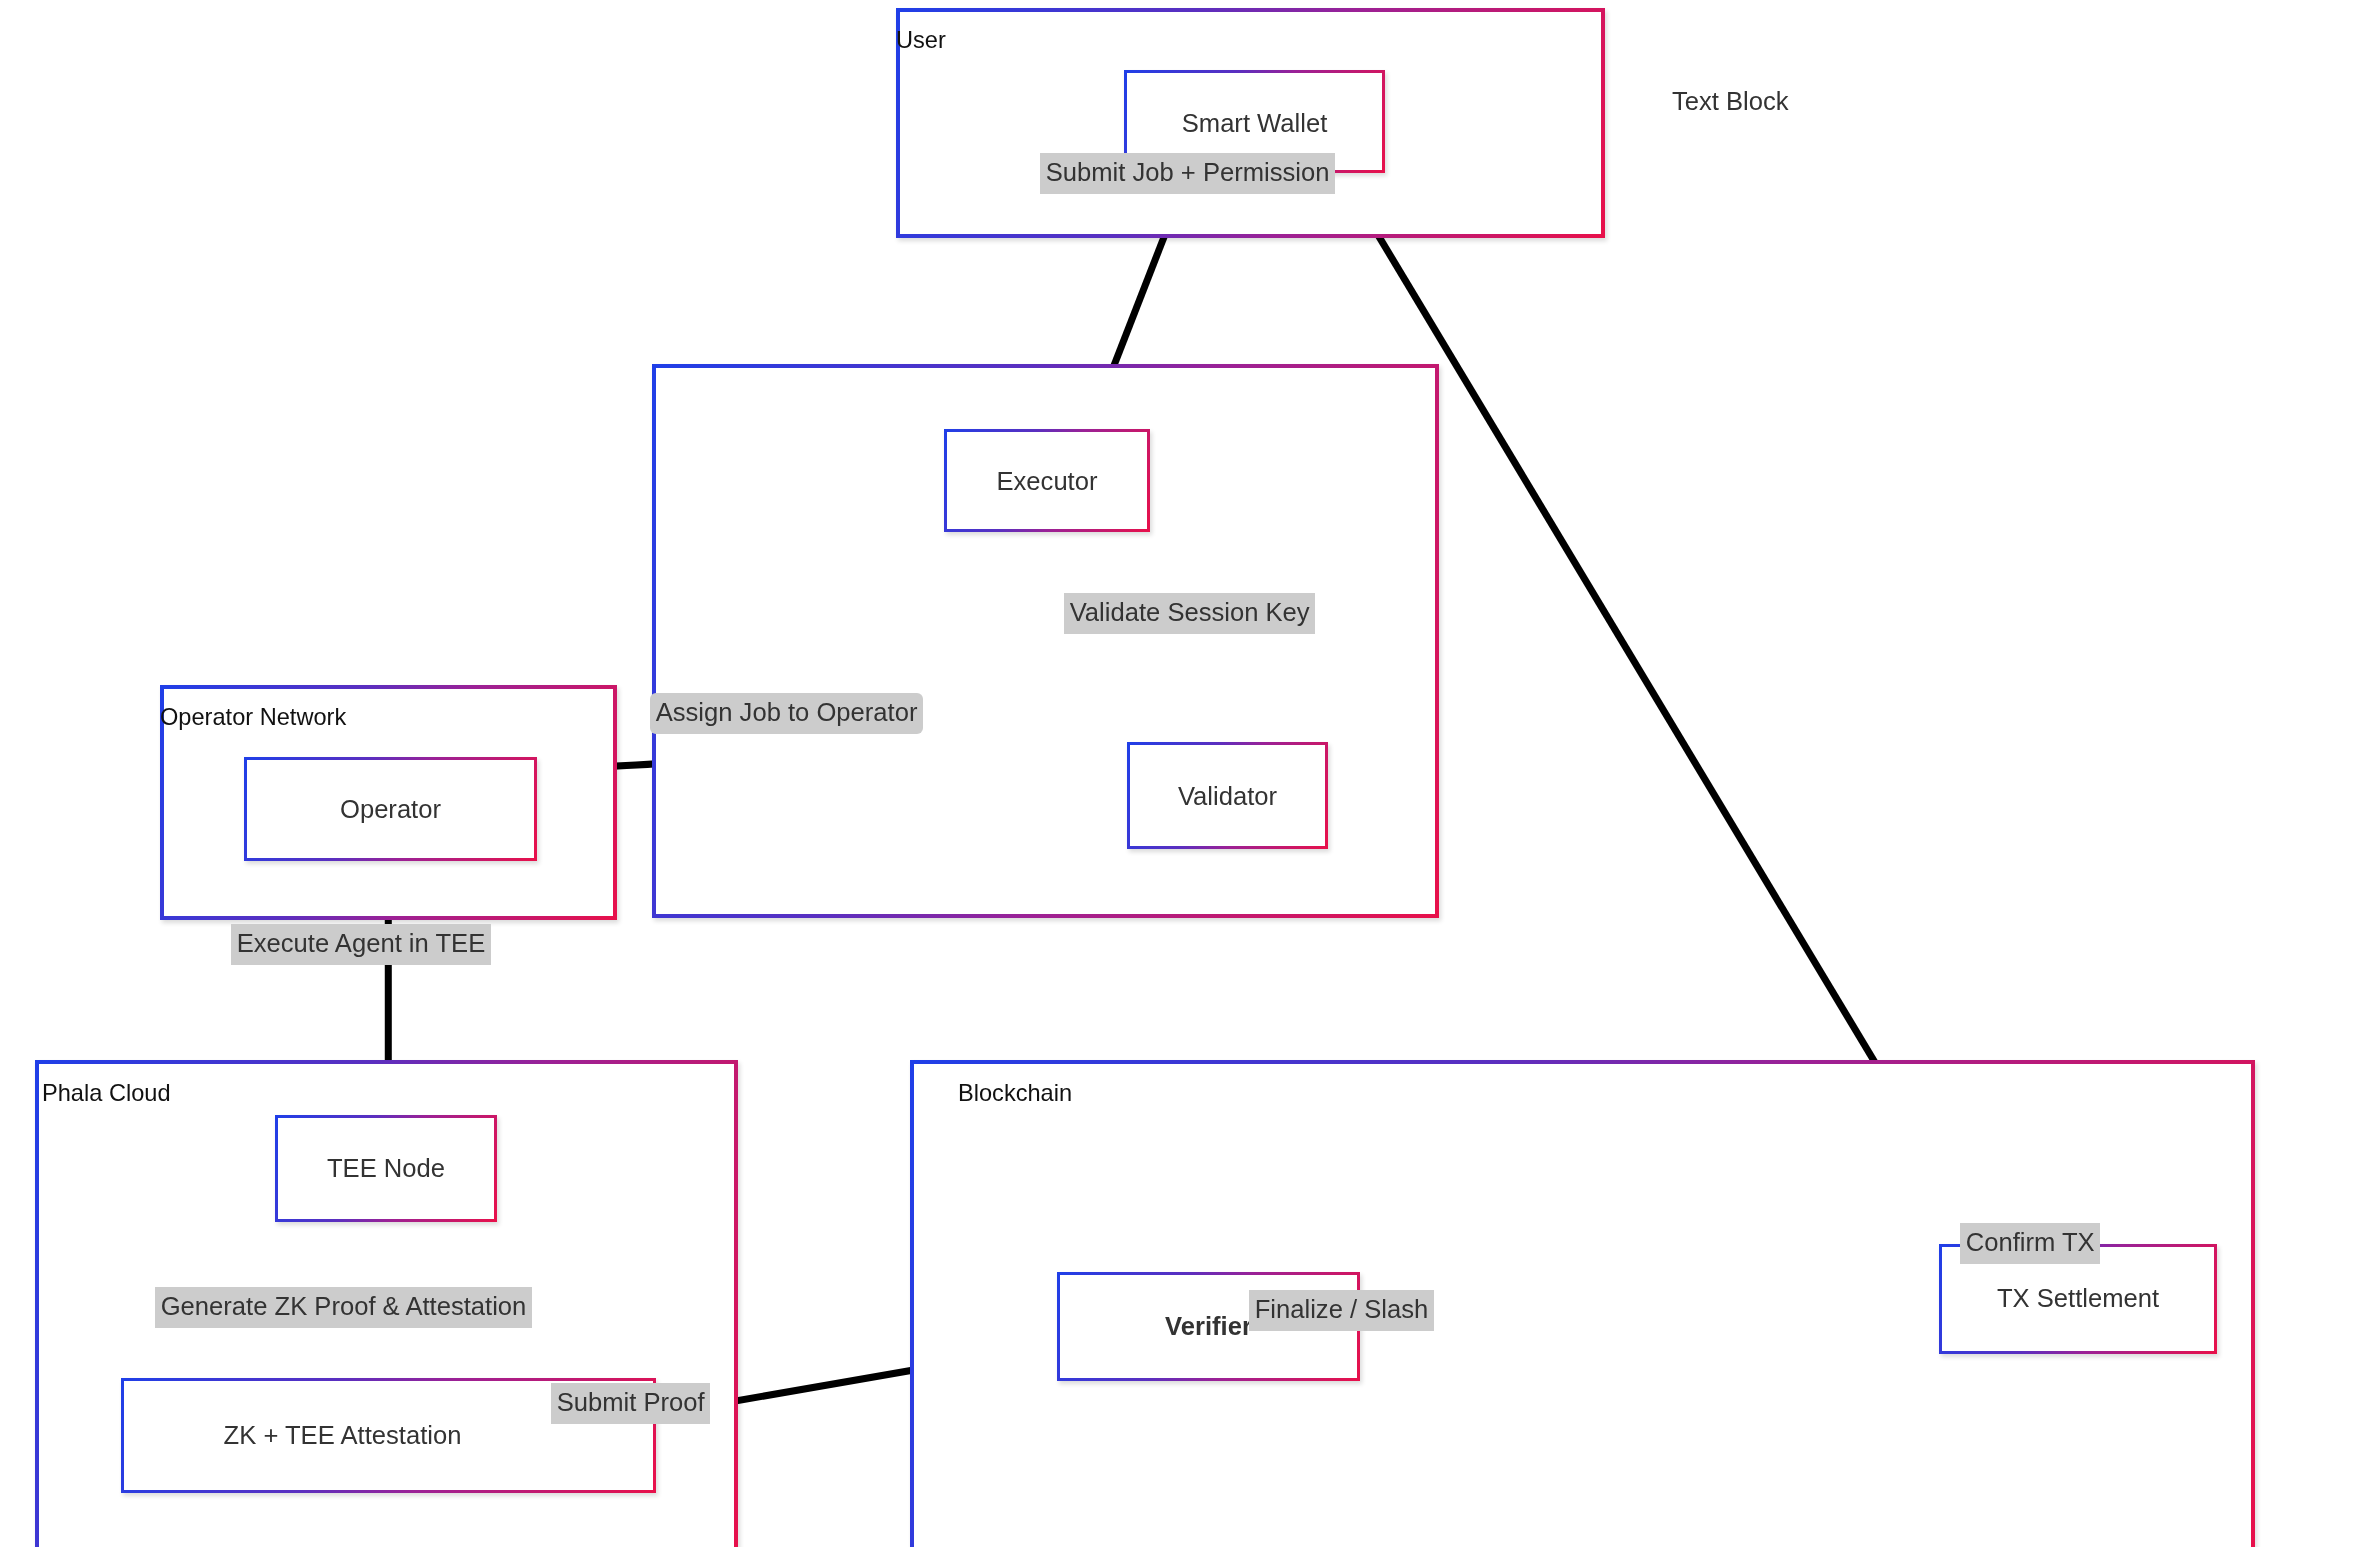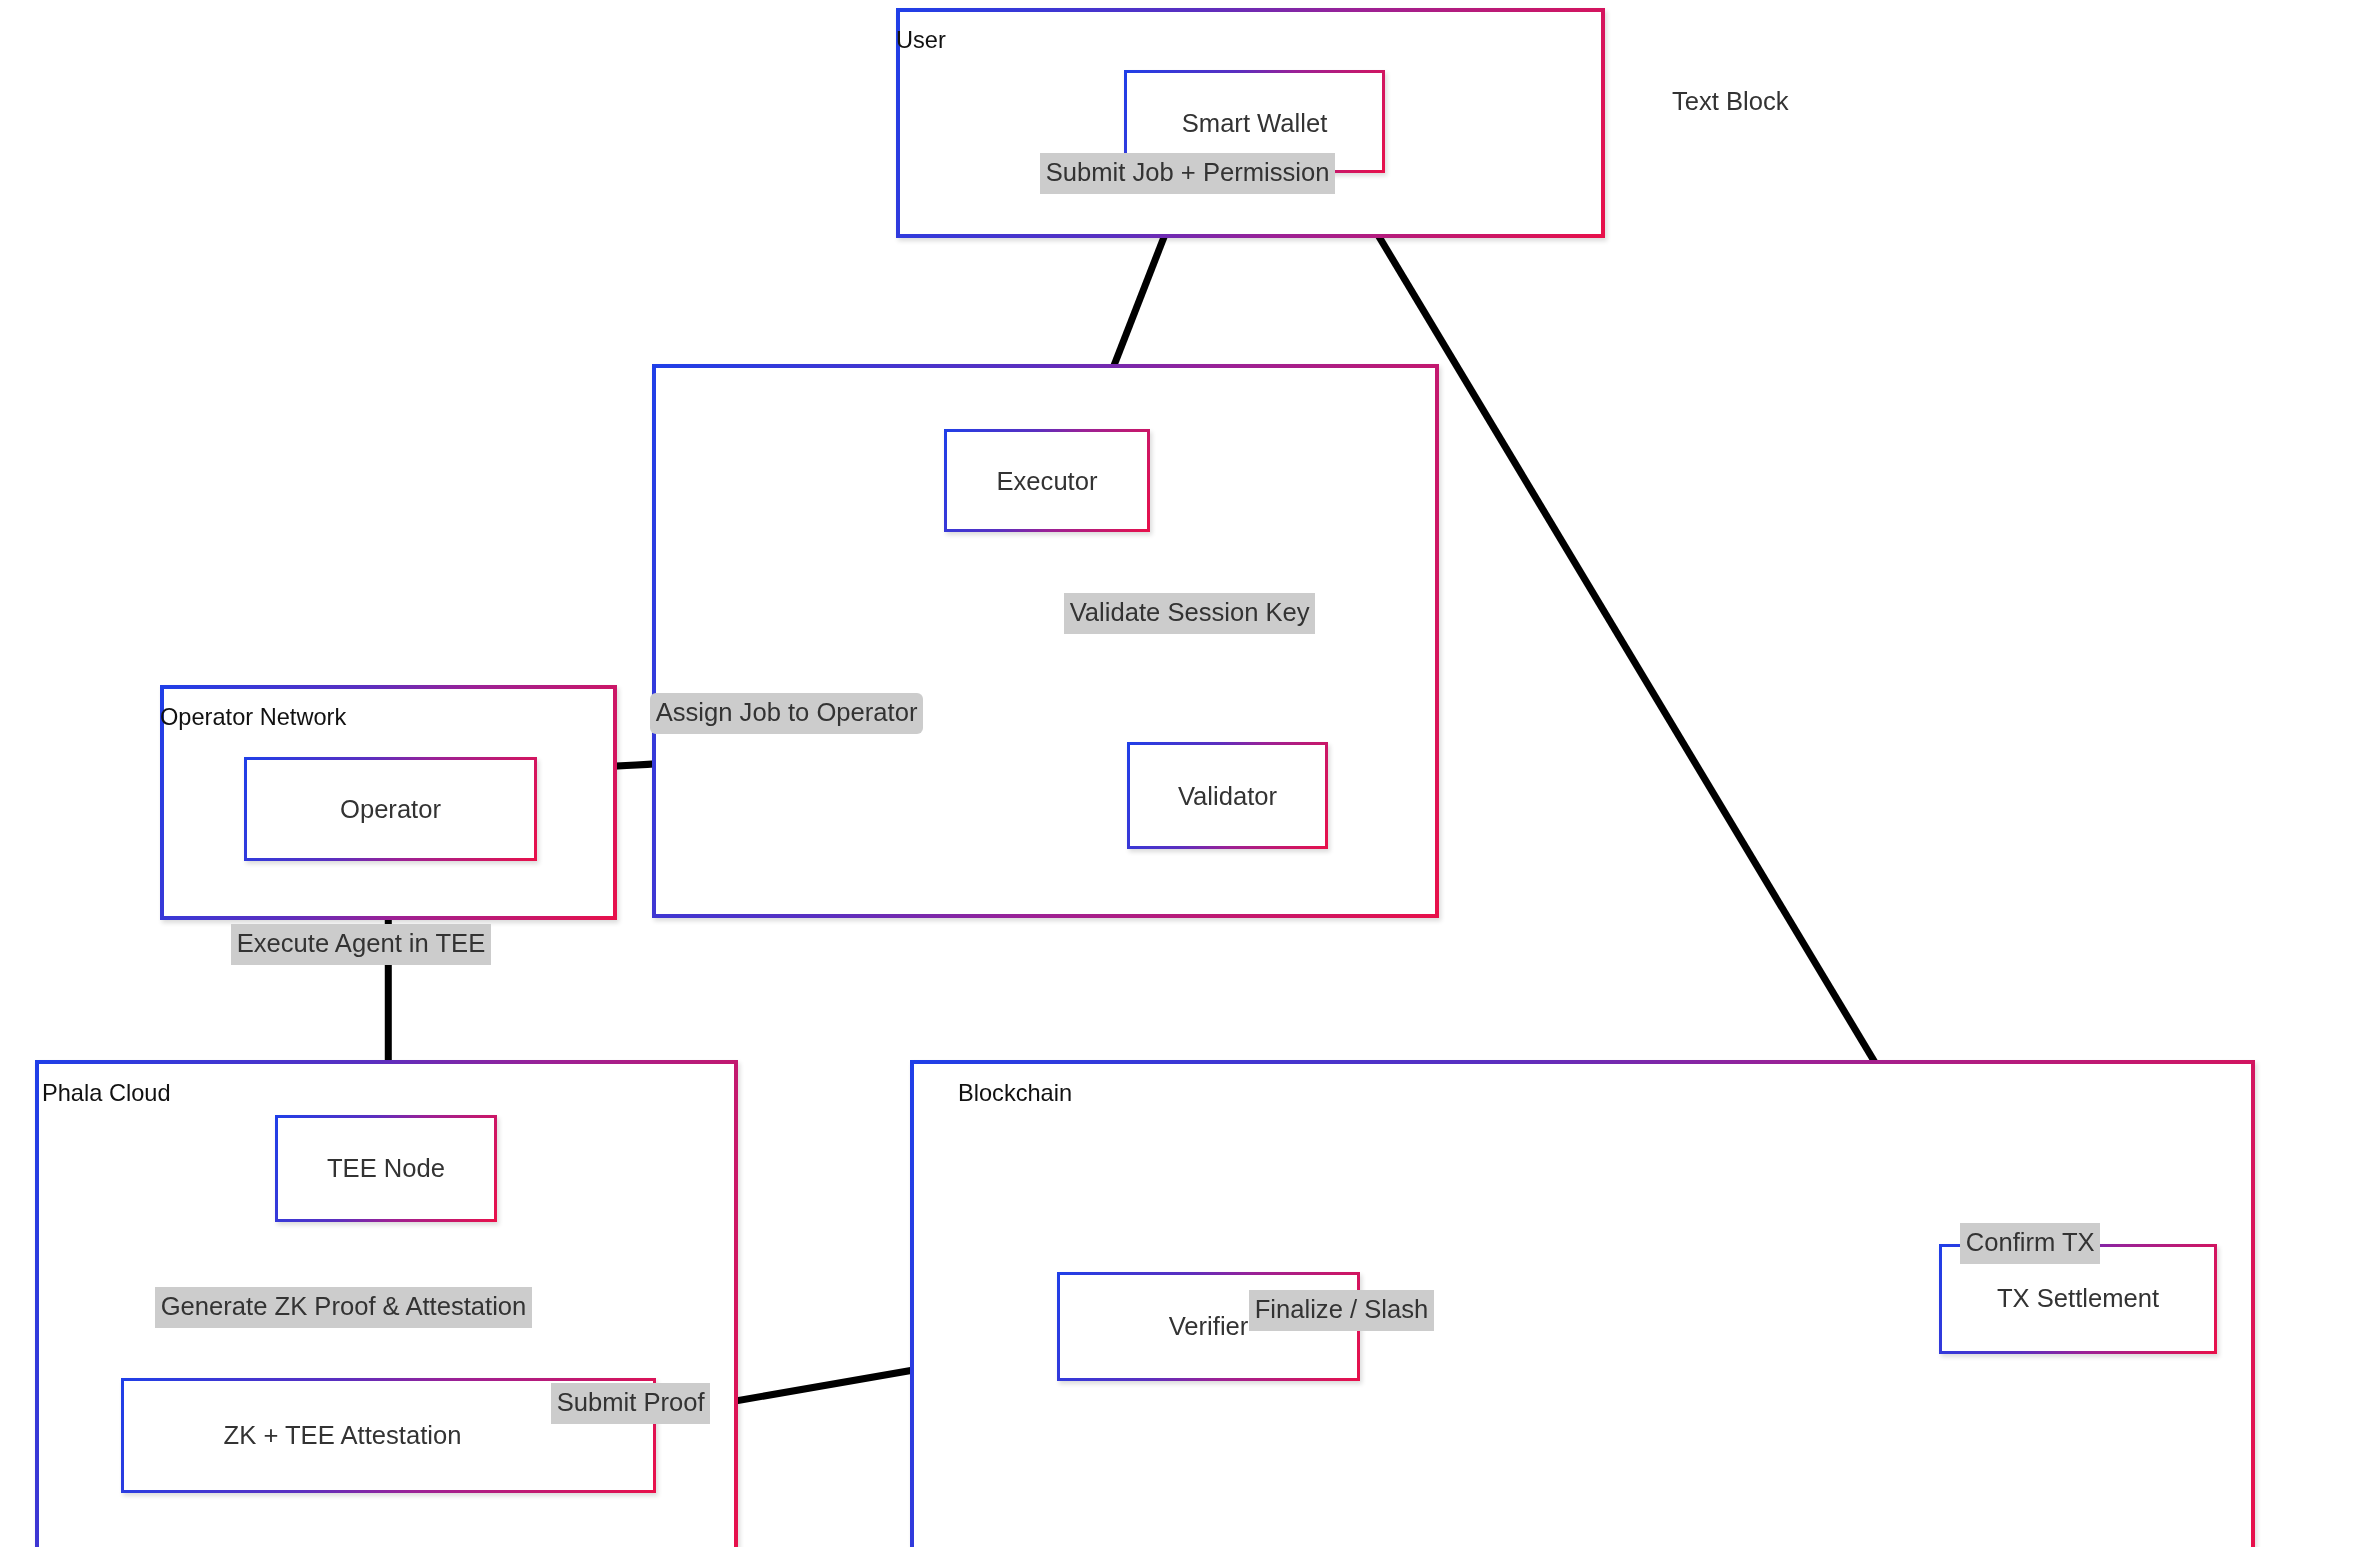--- a/index.html
+++ b/index.html
@@ -115,21 +115,21 @@
   <div class="gbox thin" style="left:244px;top:757px;width:293px;height:104px;"></div>
   <div class="node-label" style="left:244px;top:797px;width:293px;">Operator</div>
 
   <div class="gbox thin" style="left:275px;top:1115px;width:222px;height:107px;"></div>
   <div class="node-label" style="left:275px;top:1156px;width:222px;">TEE Node</div>
 
   <div class="gbox thin" style="left:121px;top:1378px;width:535px;height:115px;"></div>
   <div class="node-label" style="left:121px;top:1423px;width:443px;">ZK + TEE Attestation</div>
 
   <div class="gbox thin" style="left:1057px;top:1272px;width:303px;height:109px;"></div>
-  <div class="node-label" style="left:1057px;top:1314px;width:303px;">Verifier</div>
+  <div class="node-label" style="left:1057px;top:1314px;width:303px;font-weight:bold;">Verifier</div>
 
   <div class="gbox thin" style="left:1939px;top:1244px;width:278px;height:110px;"></div>
   <div class="node-label" style="left:1939px;top:1286px;width:278px;">TX Settlement</div>
 
   <div class="edge-label" style="left:1040px;top:153px;">Submit Job + Permission</div>
 
   <div class="edge-label" style="left:1960px;top:1223px;">Confirm TX</div>
 
   <div class="edge-label" style="left:650px;top:693px;border-radius:6px;">Assign Job to Operator</div>
 

